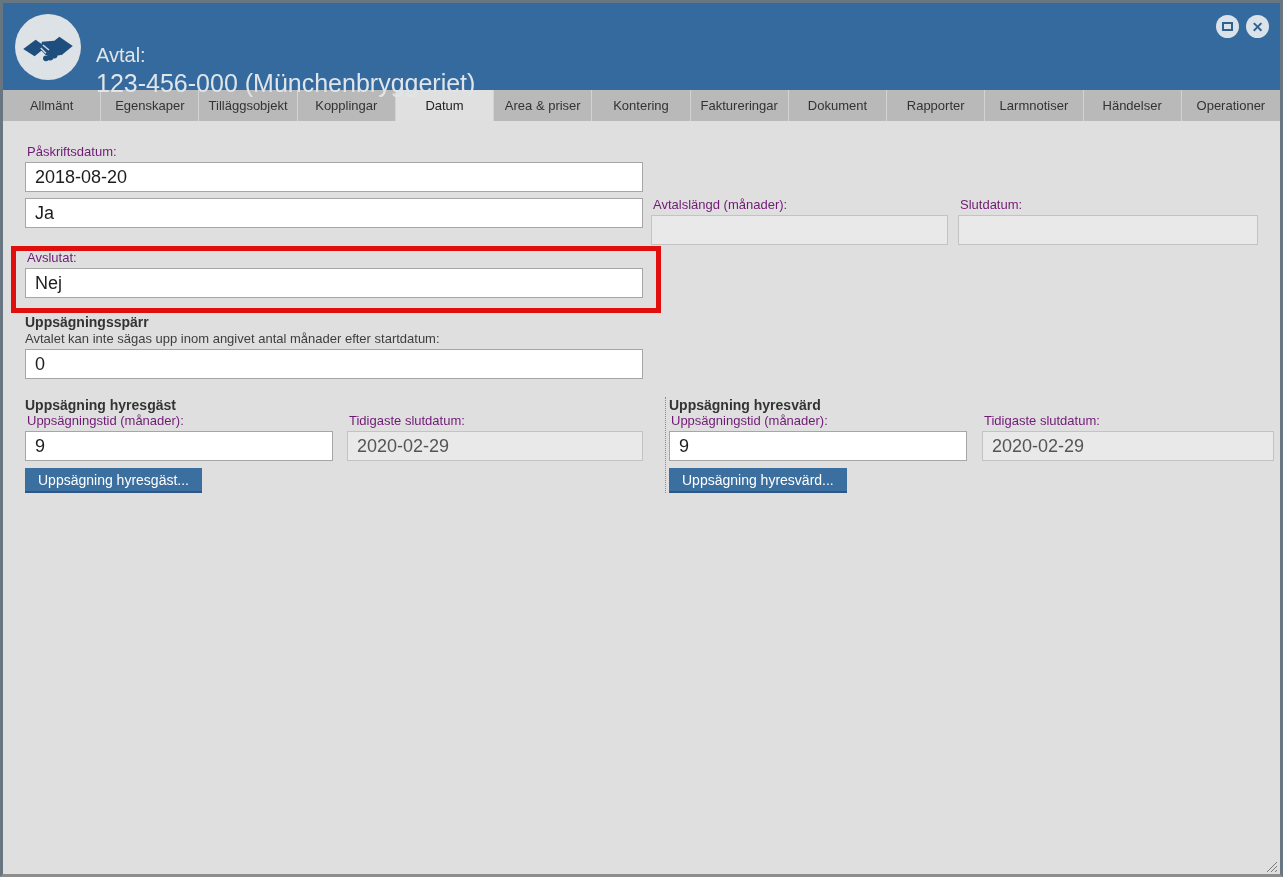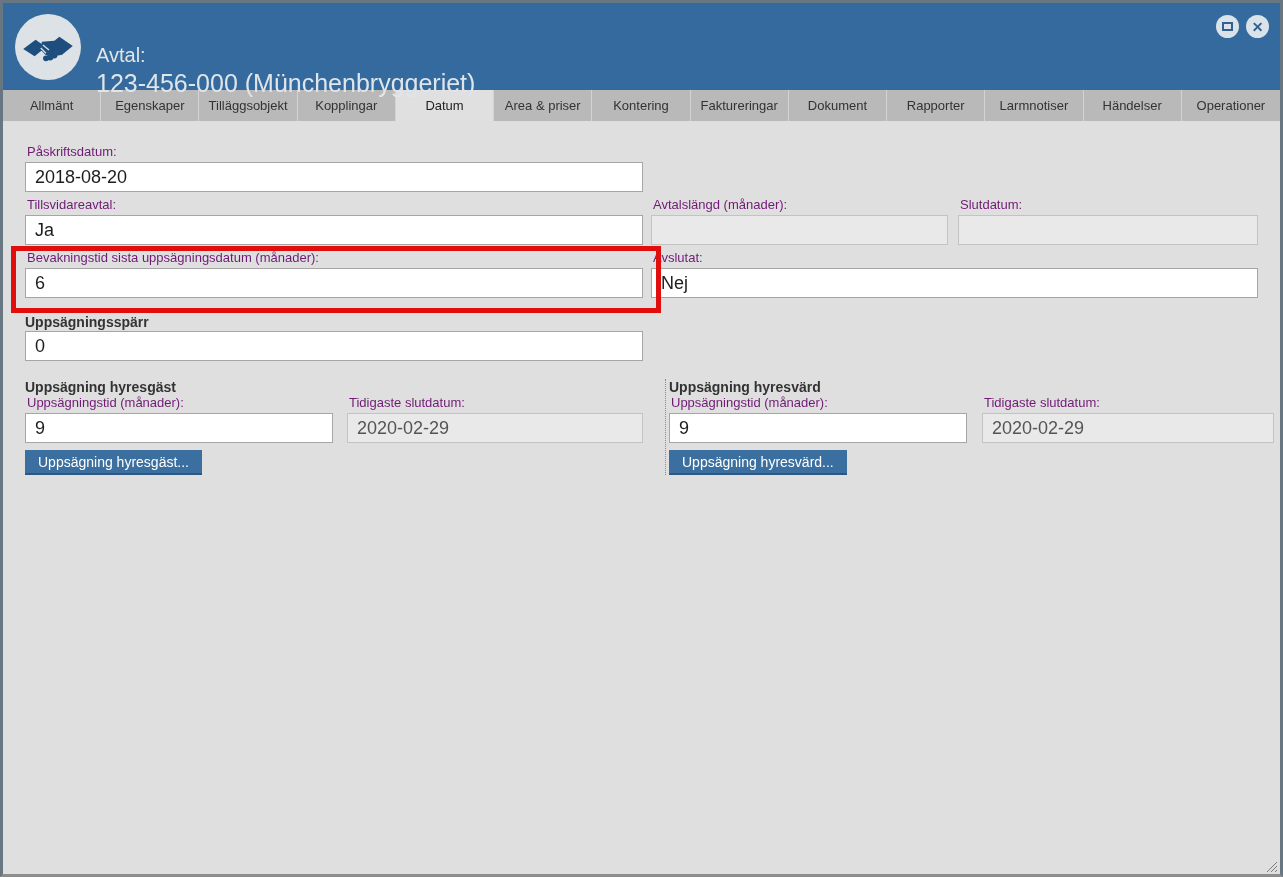--- a/index.html
+++ b/index.html
@@ -146,48 +146,44 @@
 
     <div class="grid-2">
       <div class="field">
         <label>Påskriftsdatum:</label>
         <input class="box" type="text" value="2018-08-20" style="">
       </div>
     </div>
 
     <div class="grid-2">
       <div class="field">
-        <label>Tillsvidareavtal:</label>
         <input class="box" type="text" value="Ja" style="">
       </div>
       <div class="split-right">
         <div class="field">
           <label>Avtalslängd (månader):</label>
           <input class="box" type="text" disabled="" value="" style="">
         </div>
         <div class="field">
           <label>Slutdatum:</label>
           <input class="box" type="text" disabled="" value="" style="">
         </div>
       </div>
     </div>
 
     <div class="grid-2">
       <div class="field">
-        <label>Bevakningstid sista uppsägningsdatum (månader):</label>
-        <input class="box" type="text" value="6" style="">
-      </div>
-      <div class="field">
         <label>Avslutat:</label>
         <input class="box" type="text" value="Nej" style="">
       </div>
     </div>
 
     <div class="sparr-block">
       <div class="block-heading">Uppsägningsspärr</div>
+      <div class="block-desc">Avtalet kan inte sägas upp inom angivet antal månader efter startdatum:</div>
       <input class="box" type="text" value="0" style="">
     </div>
 
     <div class="sections">
       <div class="section-left">
         <div class="block-heading">Uppsägning hyresgäst</div>
         <div class="section-inputs">
           <div class="field">
             <label>Uppsägningstid (månader):</label>
             <input class="box" type="text" value="9" style="">

